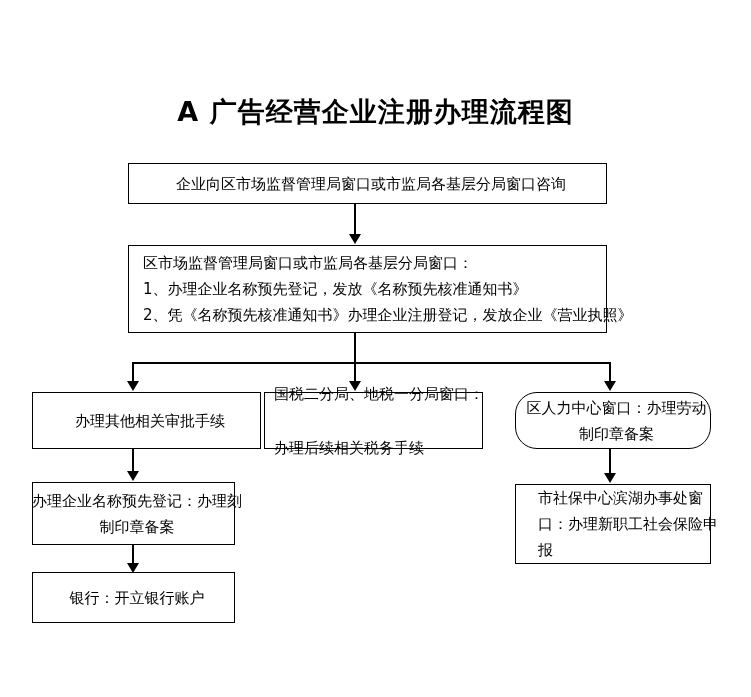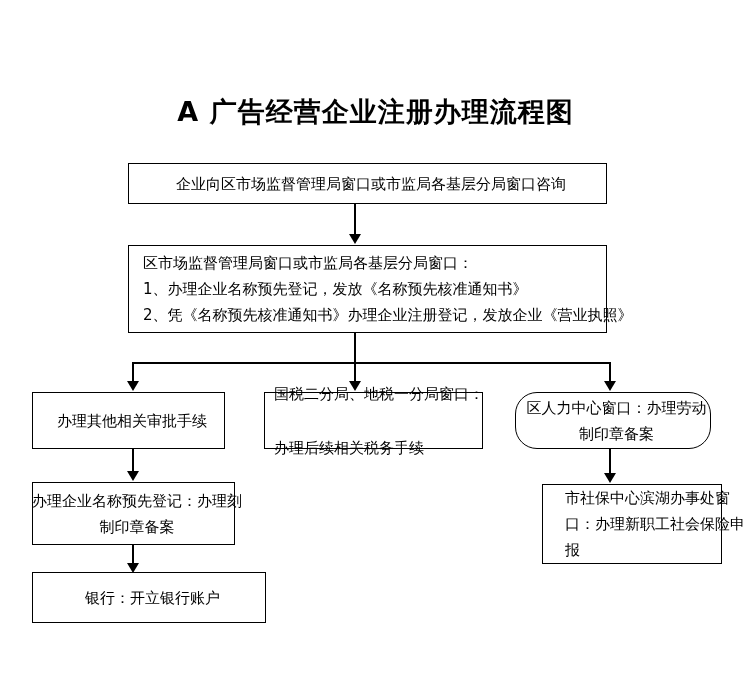--- a/index.html
+++ b/index.html
@@ -104,21 +104,21 @@
 
   <div class="vline" style="left:132px; top:362px; height:20px;"></div>
   <div class="arrowhead" style="left:127px; top:381px;"></div>
 
   <div class="vline" style="left:354px; top:362px; height:20px;"></div>
   <div class="arrowhead" style="left:349px; top:381px;"></div>
 
   <div class="vline" style="left:609px; top:362px; height:20px;"></div>
   <div class="arrowhead" style="left:604px; top:381px;"></div>
 
-  <div class="node center-text" style="left:32px; top:392px; width:193px; height:57px;text-align:center;">
+  <div class="node center-text" style="left:32px; top:392px; width:229px; height:57px;text-align:center;">
     <span class="line">办理其他相关审批手续</span>
   </div>
 
   <div class="node left-text" style="left:264px; top:392px; width:219px; height:57px;gap:28px;">
     <span class="line">国税二分局、地税一分局窗口：</span>
     <span class="line">办理后续相关税务手续</span>
   </div>
 
   <div class="node center-text" style="left:515px; top:392px; width:196px; height:57px;border-radius:22px;">
     <span class="line">区人力中心窗口：办理劳动</span>
@@ -129,26 +129,26 @@
   <div class="arrowhead" style="left:127px; top:471px;"></div>
 
   <div class="vline" style="left:609px; top:449px; height:26px;"></div>
   <div class="arrowhead" style="left:604px; top:473px;"></div>
 
   <div class="node center-text" style="left:32px; top:482px; width:203px; height:63px;">
     <span class="line">办理企业名称预先登记：办理刻</span>
     <span class="line">制印章备案</span>
   </div>
 
-  <div class="node left-text" style="left:542px; top:484px; width:180px; height:80px;padding-left:22px;">
+  <div class="node left-text" style="left:515px; top:484px; width:196px; height:80px;padding-left:22px;">
     <span class="line">市社保中心滨湖办事处窗</span>
     <span class="line">口：办理新职工社会保险申</span>
     <span class="line">报</span>
   </div>
 
   <div class="vline" style="left:132px; top:545px; height:24px;"></div>
   <div class="arrowhead" style="left:127px; top:563px;"></div>
 
-  <div class="node center-text" style="left:32px; top:572px; width:234px; height:51px;">
+  <div class="node center-text" style="left:32px; top:572px; width:203px; height:51px;">
     <span class="line">银行：开立银行账户</span>
   </div>
 
 </div>
 
 </body></html>

